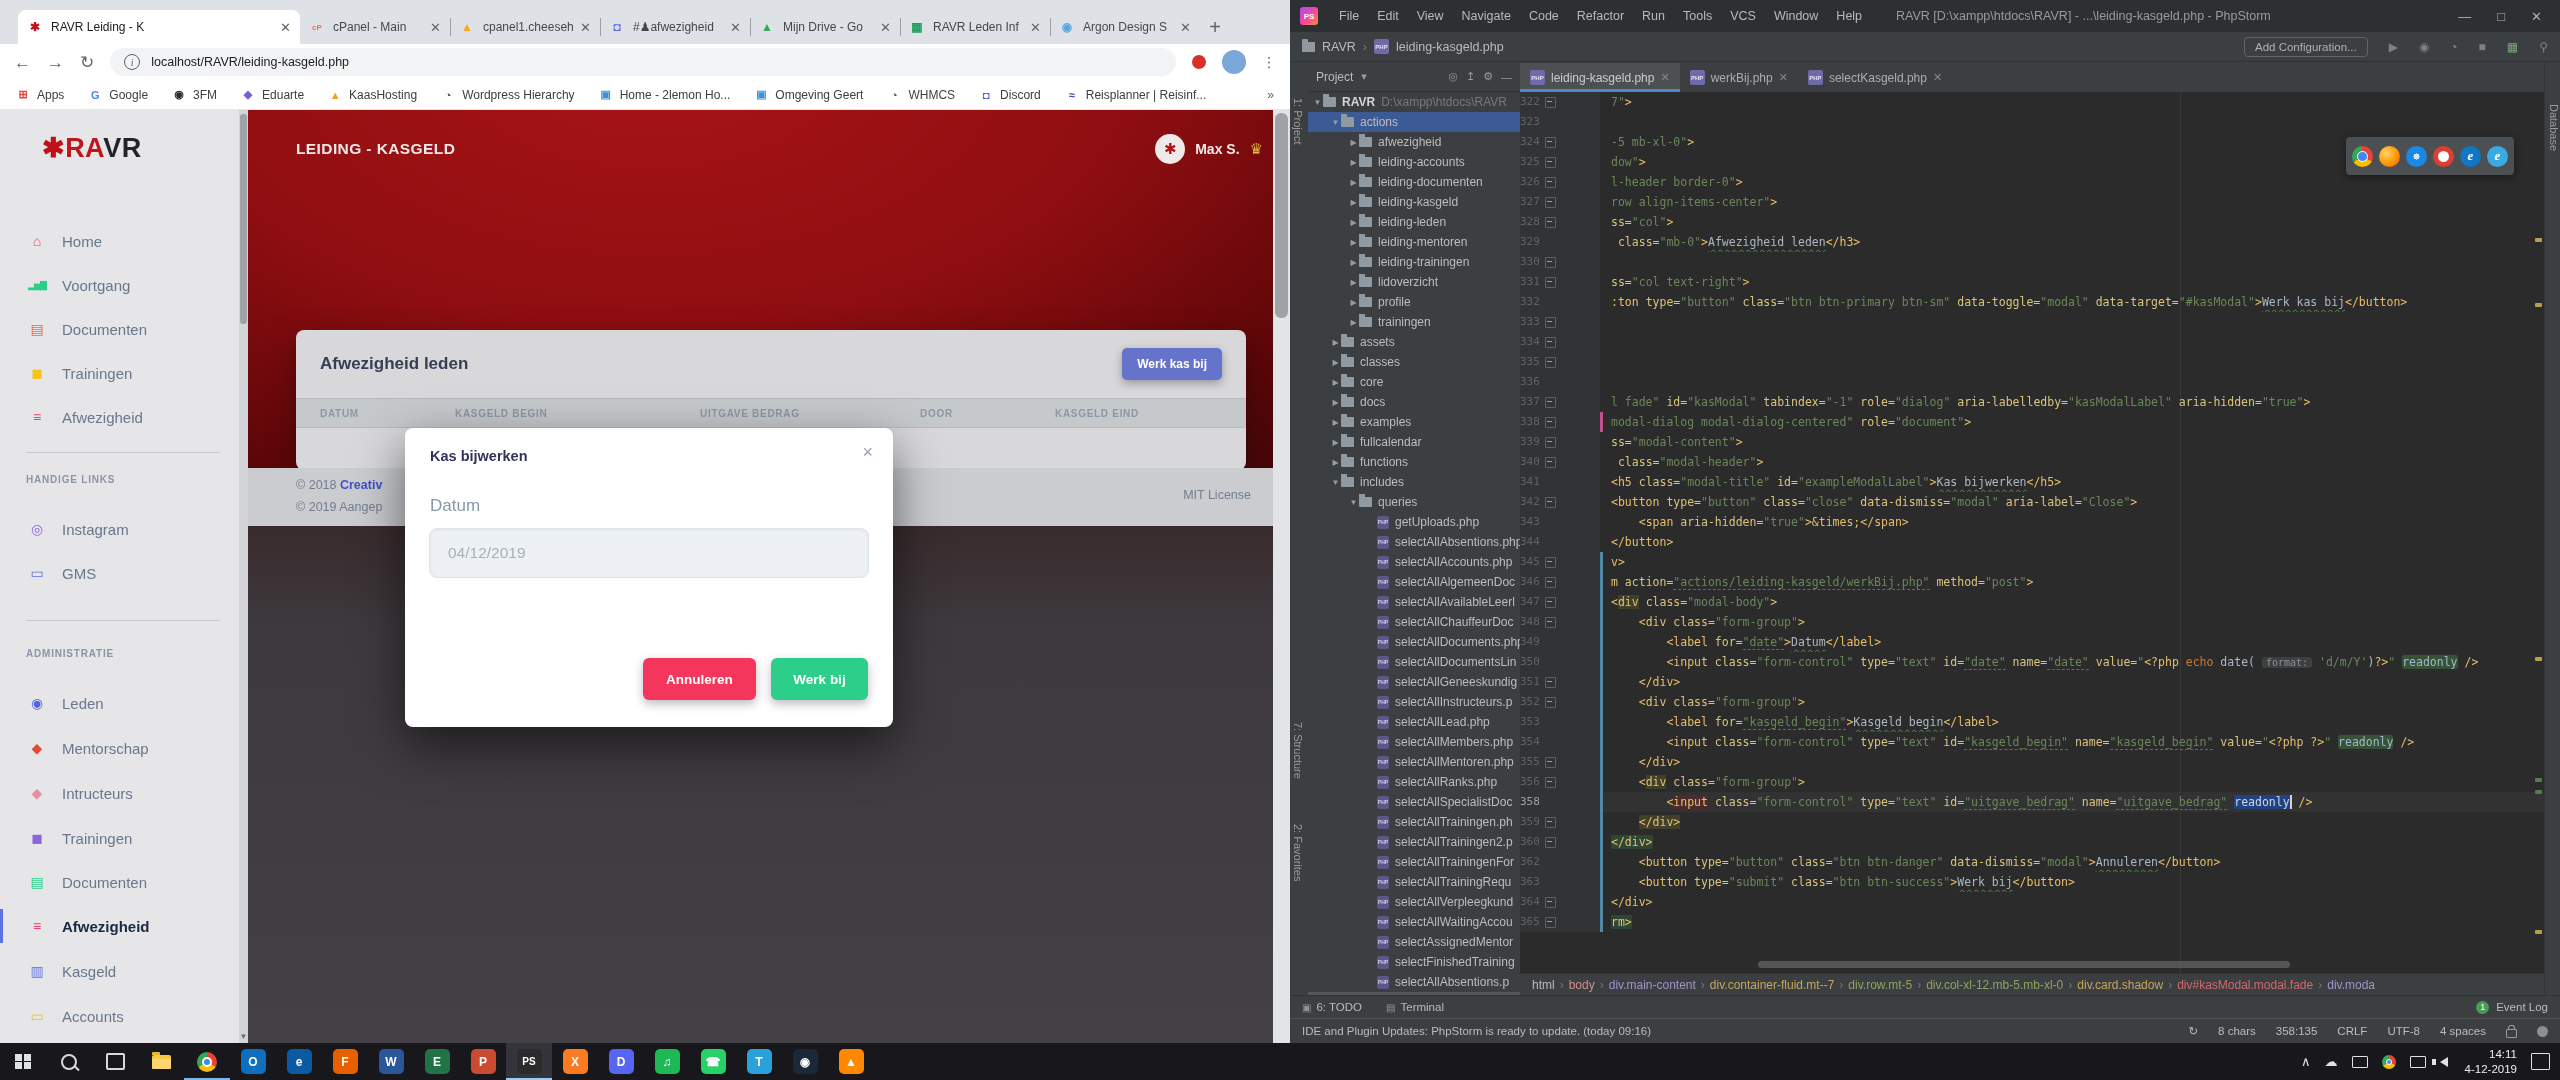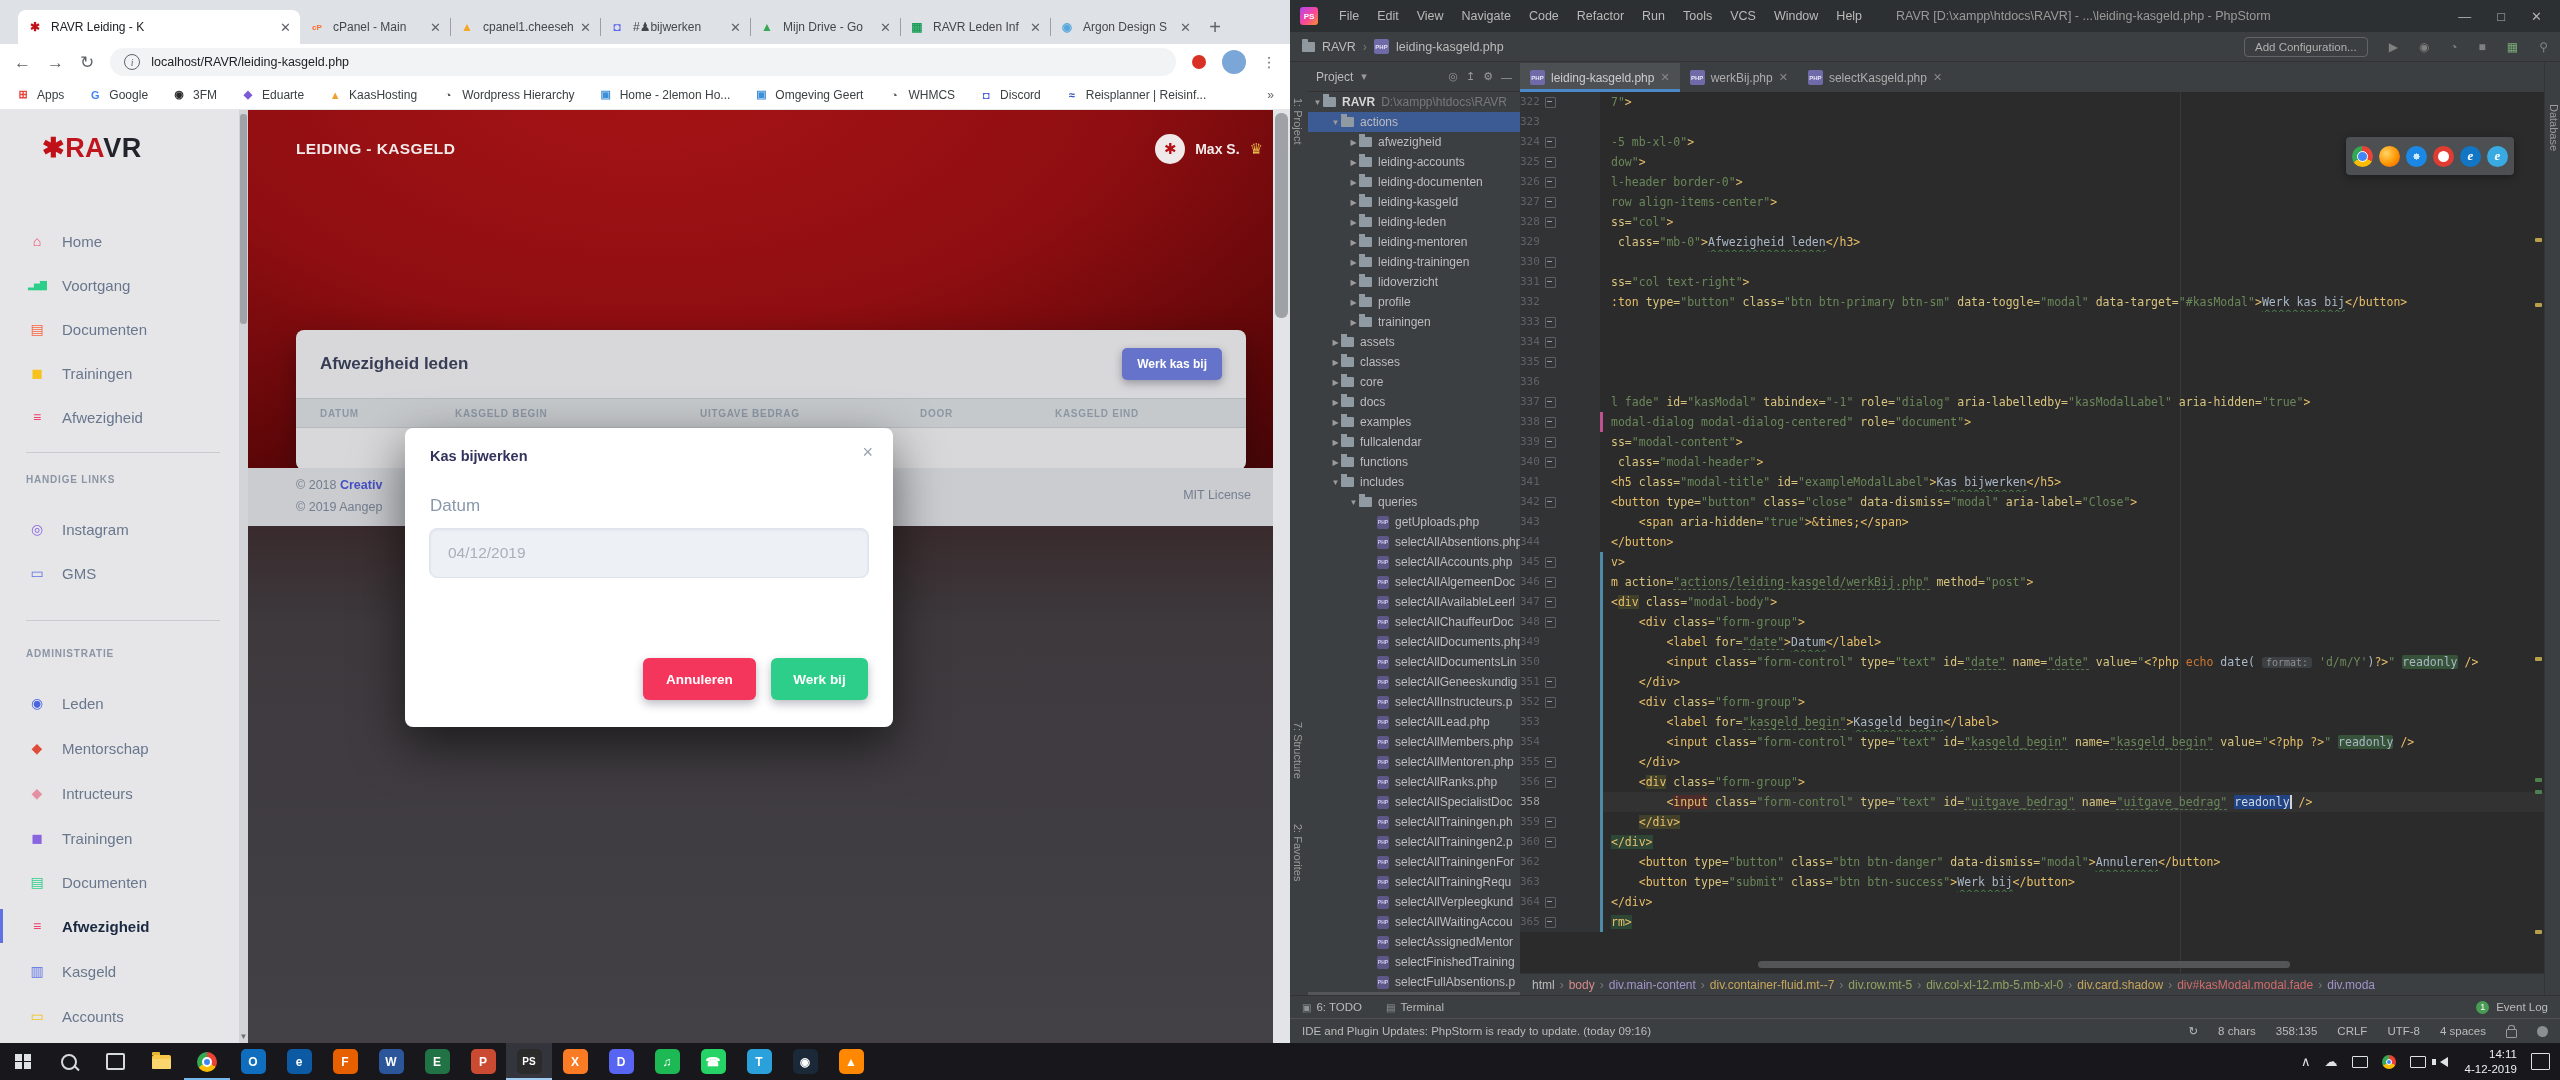--- a/index.html
+++ b/index.html
@@ -191,21 +191,21 @@
         </div>
         <div class="tab">
           <span class="sep"></span>
           <span class="fav" style="color: rgb(245, 166, 35); font-size: 12px;">▲</span>
           <span class="tlabel">cpanel1.cheeseh</span>
           <span class="tclose">✕</span>
         </div>
         <div class="tab">
           <span class="sep"></span>
           <span class="fav" style="color: rgb(88, 101, 242); font-size: 12px;">◘</span>
-          <span class="tlabel">#♟bijwerken</span>
+          <span class="tlabel">#♟afwezigheid</span>
           <span class="tclose">✕</span>
         </div>
         <div class="tab">
           <span class="sep"></span>
           <span class="fav" style="color: rgb(52, 168, 83); font-size: 12px;">▲</span>
           <span class="tlabel">Mijn Drive - Go</span>
           <span class="tclose">✕</span>
         </div>
         <div class="tab">
           <span class="sep"></span>
@@ -686,21 +686,21 @@
           <span>selectAssignedMentor</span>
         </div>
         <div class="trow" style="padding-left: 58px;">
           <span class="tarrow"></span>
           <span class="ffile">PHP</span>
           <span>selectFinishedTraining</span>
         </div>
         <div class="trow" style="padding-left: 58px;">
           <span class="tarrow"></span>
           <span class="ffile">PHP</span>
-          <span>selectFullAbsentions.p</span>
+          <span>selectAllAbsentions.p</span>
         </div>
         <div class="trow selgray" style="padding-left: 58px;">
           <span class="tarrow"></span>
         </div>
       </div>
     <div id="editor">
       <div id="guide"></div>
       <div id="codelines">
           <div class="crow">
             <span class="gut">

